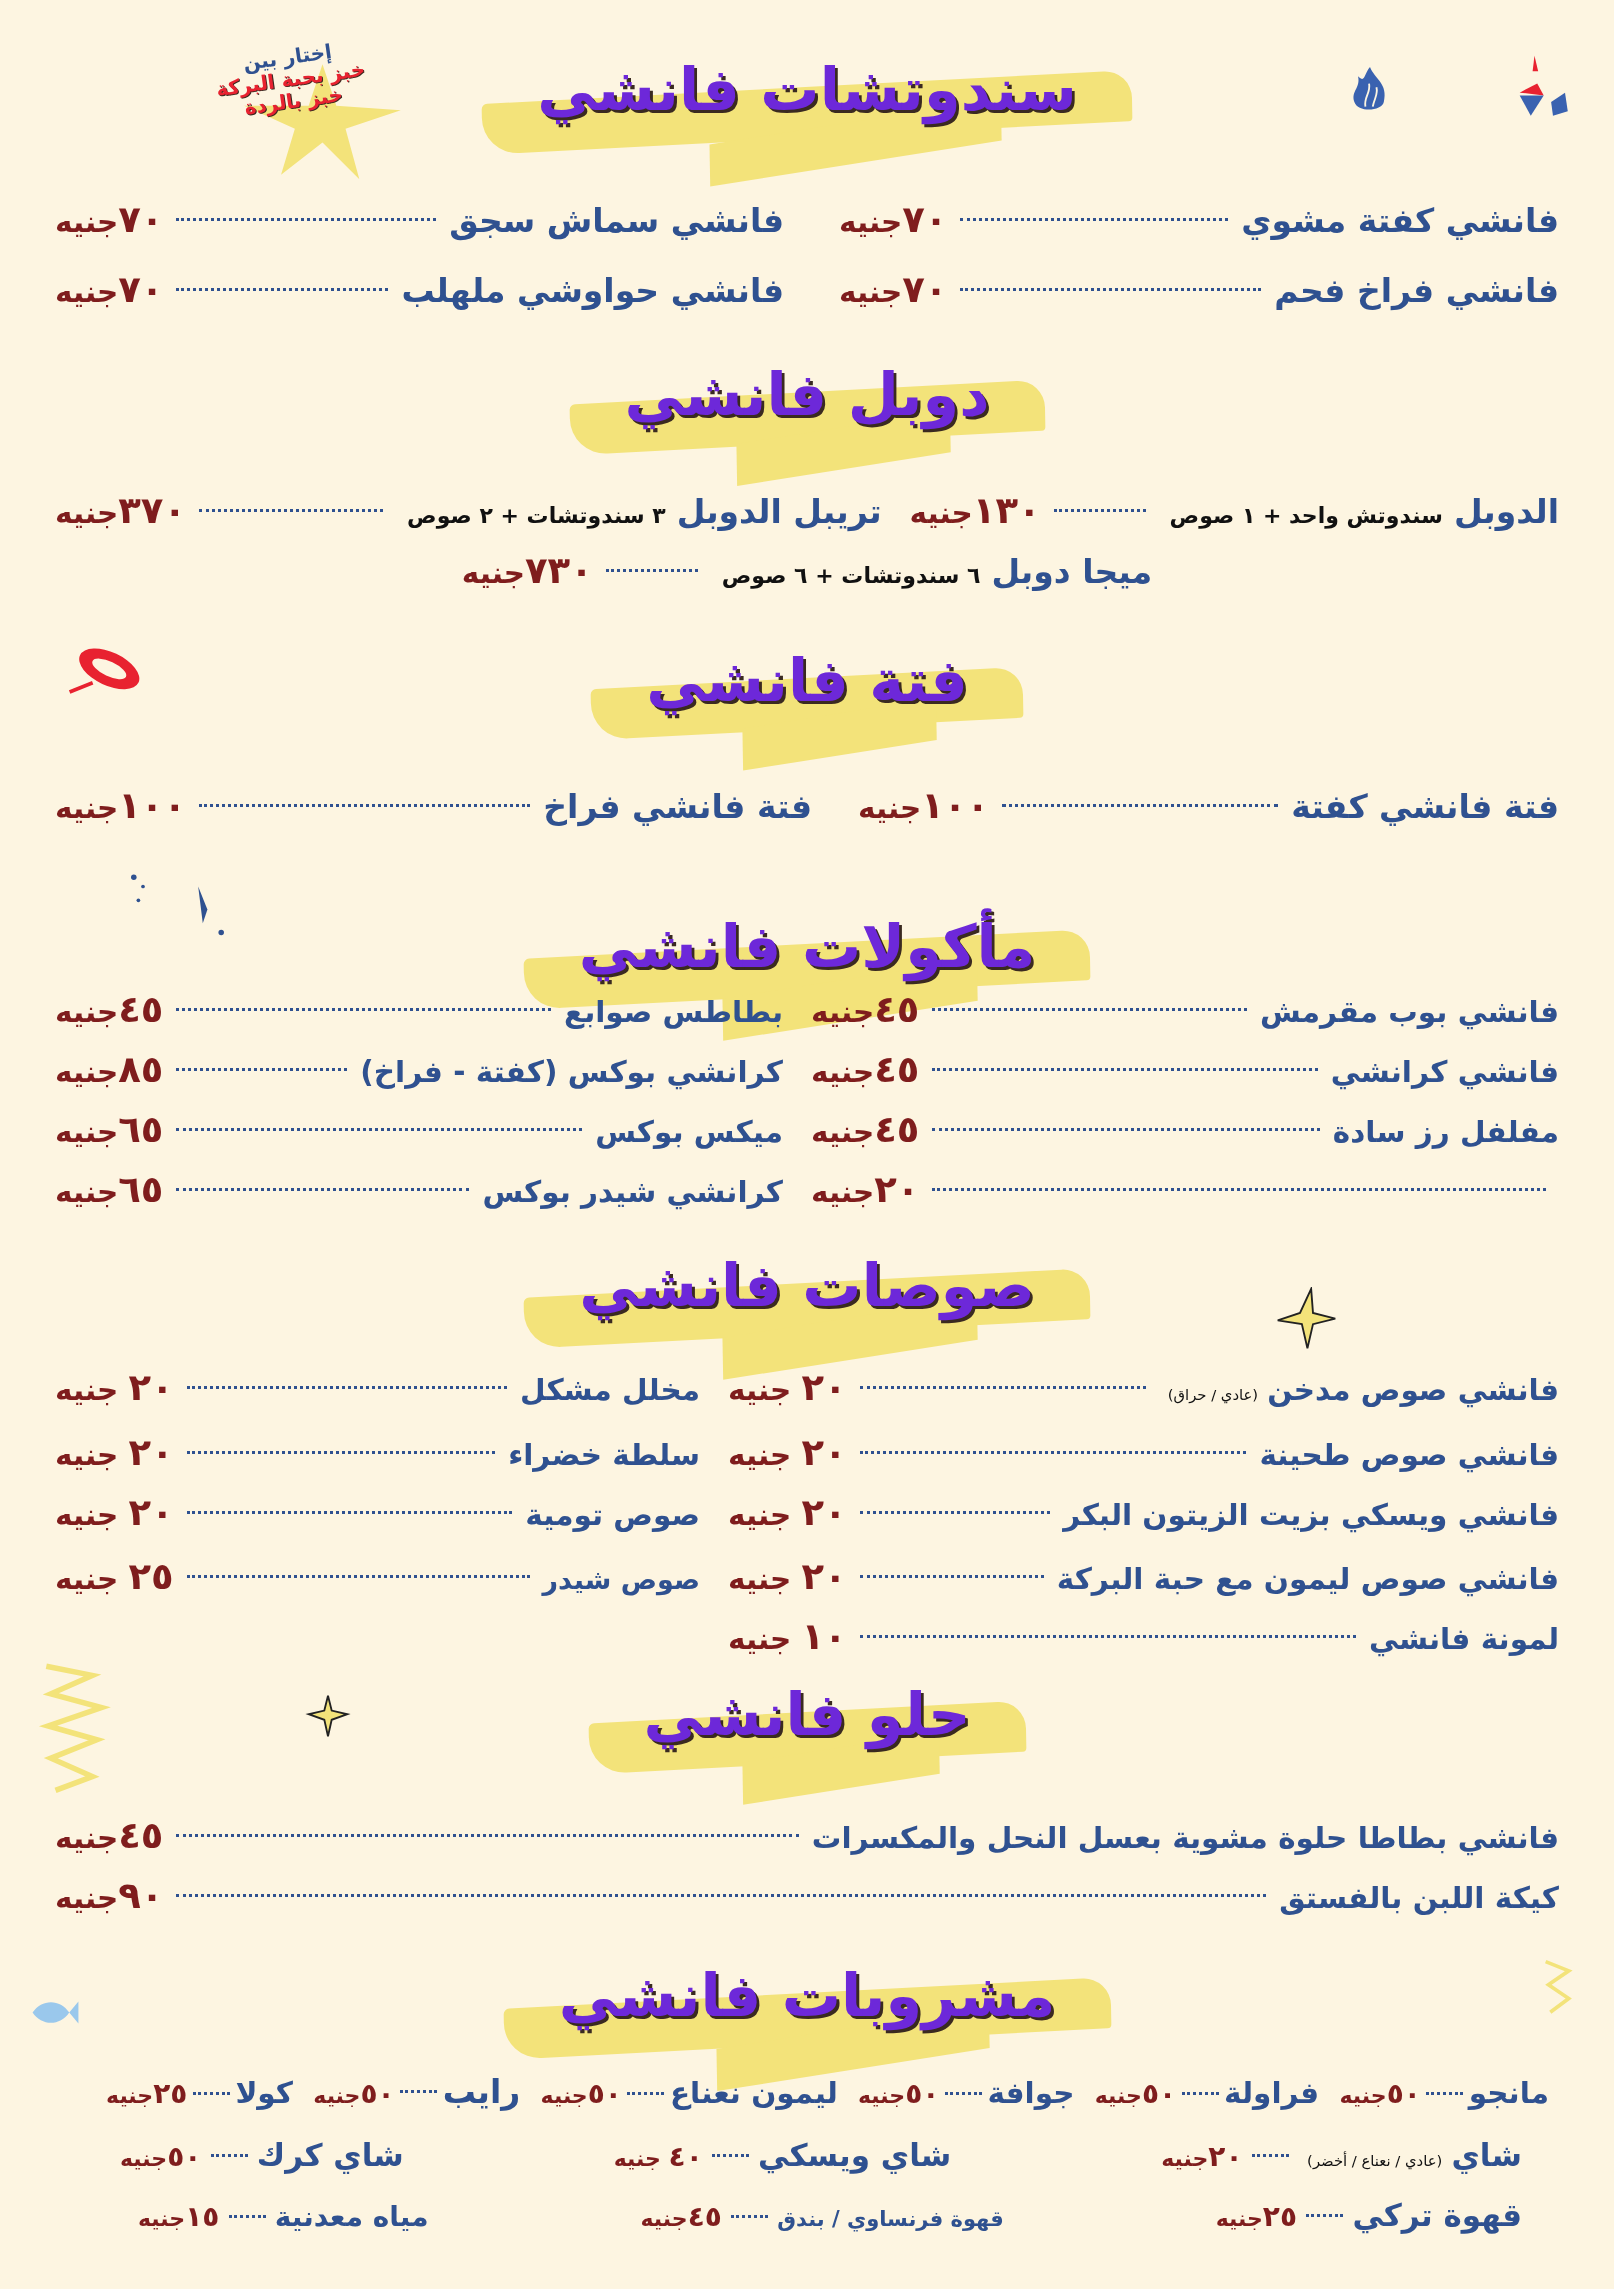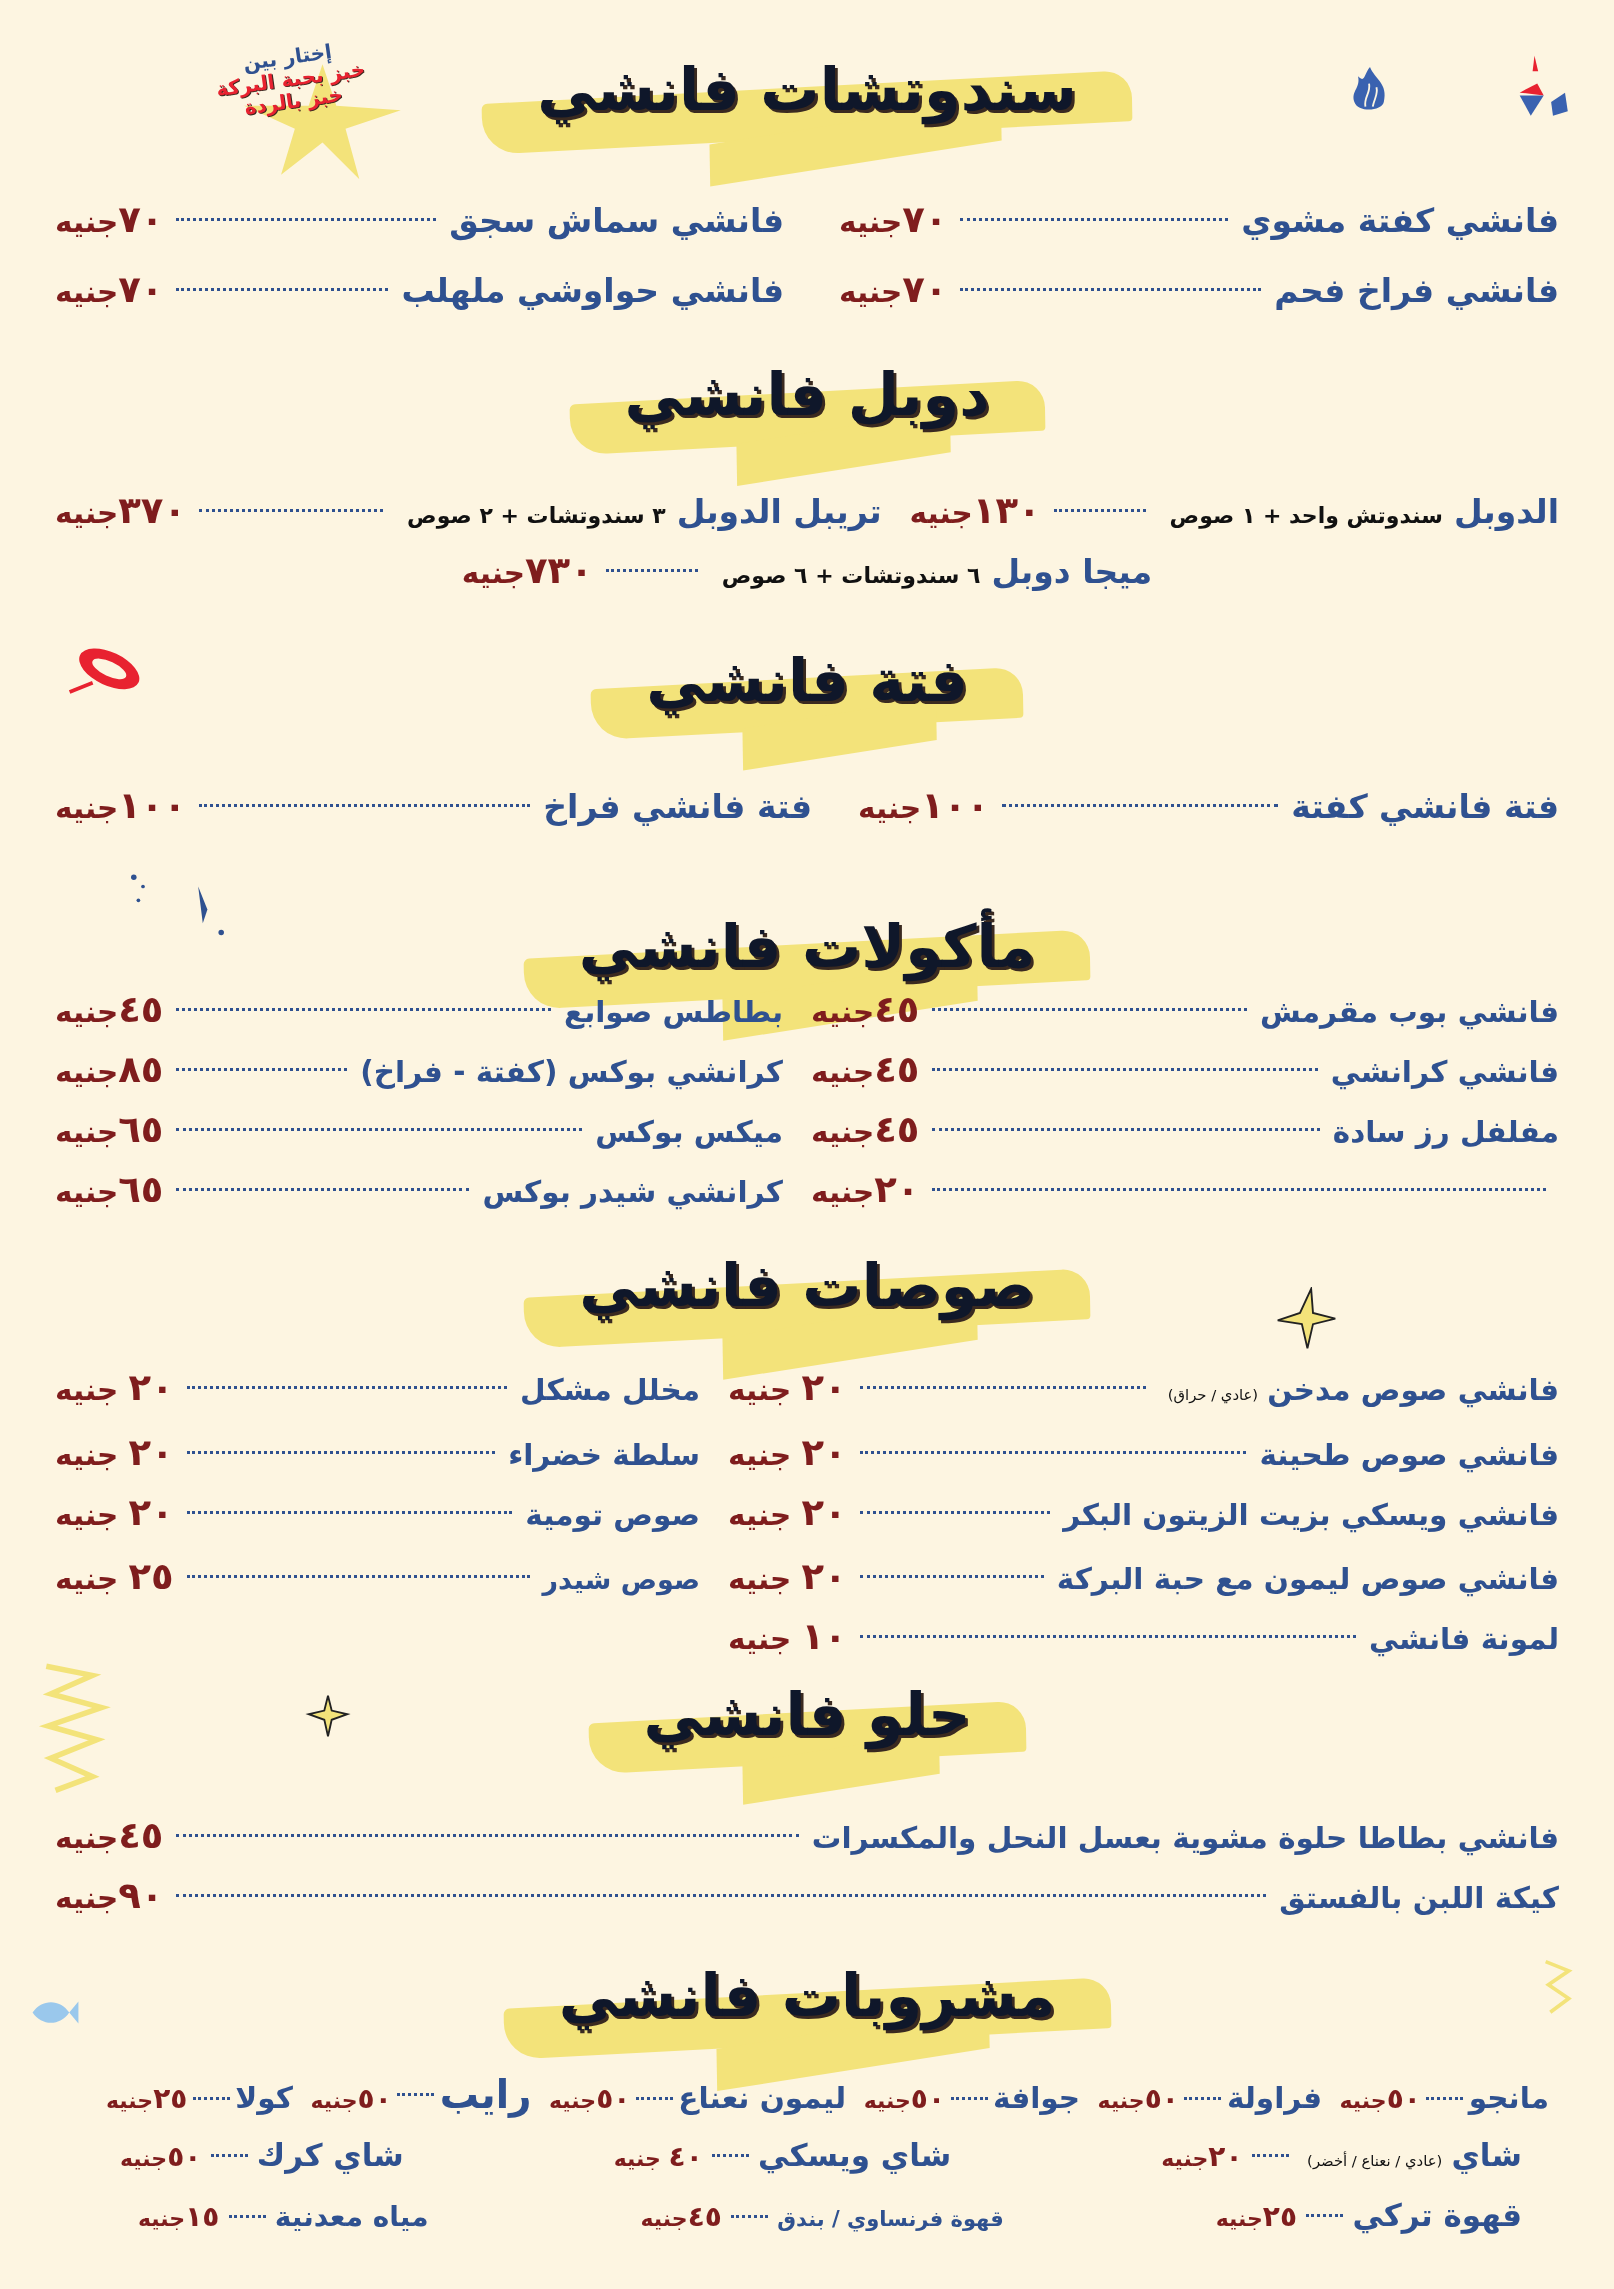--- a/index.html
+++ b/index.html
@@ -31,21 +31,21 @@
     position: absolute;
     left: 35%; width: 45%; top: 37px; height: 42px;
     background: #f3e37a;
     transform: skewY(-6deg);
   }
   .title-text {
     position: relative; z-index: 1;
     font-family: "DejaVu Sans", sans-serif;
     font-weight: bold;
     font-size: 59px;
-    color: #0f172a;
+    color: #6d28d9;
     text-shadow: 2.8px 2.8px 0 #3a2a20;
     letter-spacing: 0.9px;
   }
   .row {
     position: absolute;
     left: 55px; right: 55px;
     display: flex;
     direction: rtl;
     align-items: baseline;
   }
@@ -363,21 +363,21 @@
       <span class="name" style="font-size:29.5px">جوافة</span>
       <span class="dots" style="flex:none;width:28px;margin:0 5.5px;"></span>
       <span class="price" style="font-size:22px"><span class="num" style="font-size:28px">٥٠</span><span>جنيه</span></span>
     </div>
   <div class="item">
       <span class="name" style="font-size:29.5px">ليمون نعناع</span>
       <span class="dots" style="flex:none;width:28px;margin:0 5.5px;"></span>
       <span class="price" style="font-size:22px"><span class="num" style="font-size:28px">٥٠</span><span>جنيه</span></span>
     </div>
   <div class="item">
-      <span class="name" style="font-size:39px">رايب</span>
+      <span class="name" style="font-size:33px">رايب</span>
       <span class="dots" style="flex:none;width:28px;margin:0 5.5px;"></span>
       <span class="price" style="font-size:22px"><span class="num" style="font-size:28px">٥٠</span><span>جنيه</span></span>
     </div>
   <div class="item">
       <span class="name" style="font-size:29.5px">كولا</span>
       <span class="dots" style="flex:none;width:28px;margin:0 5.5px;"></span>
       <span class="price" style="font-size:22px"><span class="num" style="font-size:28px">٢٥</span><span>جنيه</span></span>
     </div>
 </div>
 

